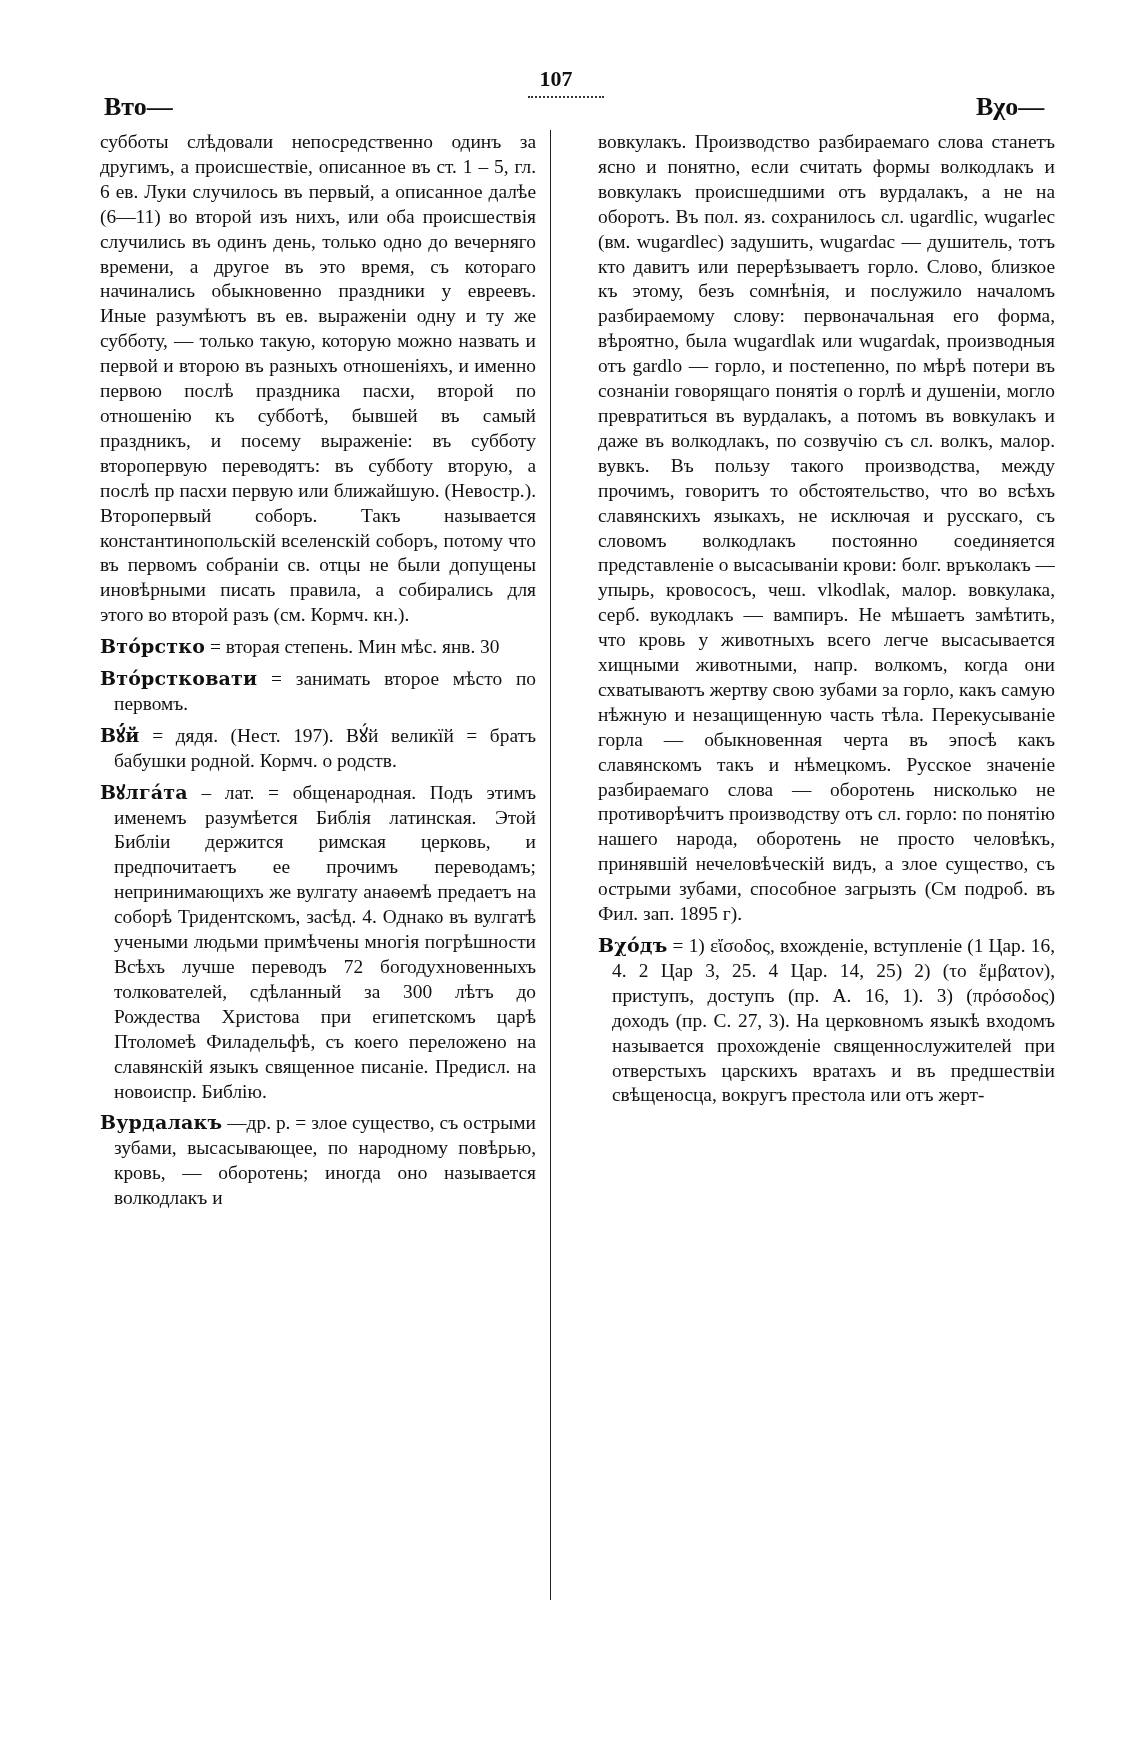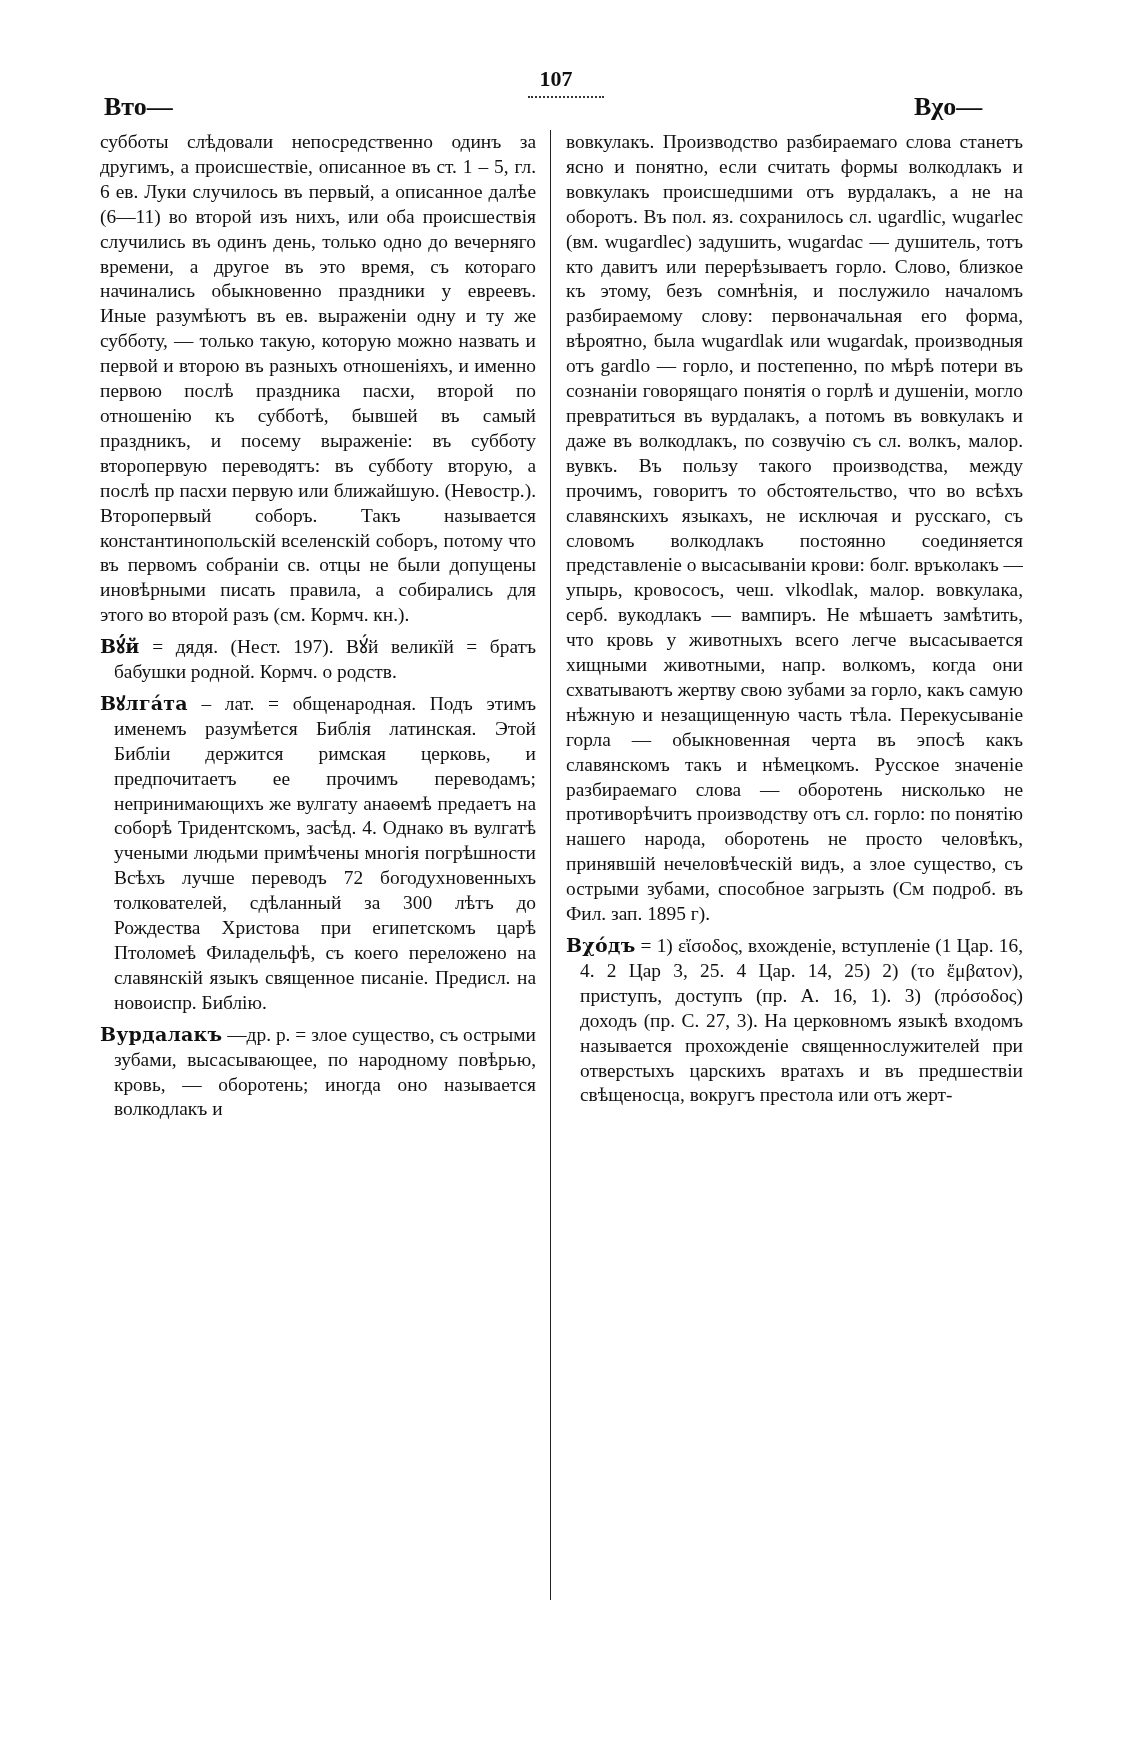--- a/index.html
+++ b/index.html
@@ -5,44 +5,46 @@
   html, body { margin: 0; padding: 0; background: #ffffff; }
   body { width: 1132px; height: 1755px; position: relative; overflow: hidden;
          font-family: "DejaVu Serif", "Liberation Serif", serif; color: #111; }
   .page-number { position: absolute; left: 0; width: 1112px; top: 66px; text-align: center;
                  font-size: 22px; font-weight: bold; font-family: "Liberation Serif", serif; }
   .page-rule { position: absolute; left: 528px; top: 96px; width: 76px; height: 0;
                border-top: 2px dotted #333; }
   .running-head { position: absolute; top: 92px; font-size: 26px; font-weight: bold;
                   font-family: "Liberation Serif", serif; }
   .rh-left { left: 104px; }
-  .rh-right { left: 914px; }
+  .rh-right { left: 976px; }
   .column { position: absolute; top: 130px; width: 436px;
             font-family: "Liberation Serif", serif; font-size: 19.4px; line-height: 24.9px;
             text-align: justify; }
   .col-left { left: 100px; }
-  .col-right { left: 566px; width: 457px; }
+  .col-right { left: 598px; width: 457px; }
   .divider { position: absolute; left: 550px; top: 130px; width: 0; height: 1470px;
              border-left: 1.5px solid #222; }
   .entry { margin: 0 0 6px 0; padding-left: 14px; text-indent: -14px; }
   .entry.cont { padding-left: 0; text-indent: 0; }
   .headword { font-weight: bold; font-family: "DejaVu Serif", serif; font-size: 19px; letter-spacing: 0.2px; }
   .hw-bold { font-weight: bold; }
 </style>
 </head>
 <body>
 
 <div class="page-number">107</div>
 <div class="page-rule"></div>
 <div class="running-head rh-left">Вто—</div>
 <div class="running-head rh-right">Вχо—</div>
 <div class="divider"></div>
 
 <div class="column col-left">
   <p class="entry cont">субботы слѣдовали непосредственно одинъ за другимъ, а происшествіе, описанное въ ст. 1 – 5, гл. 6 ев. Луки случилось въ первый, а описанное далѣе (6—11) во второй изъ нихъ, или оба происшествія случились въ одинъ день, только одно до вечерняго времени, а другое въ это время, съ котораго начинались обыкновенно праздники у евреевъ. Иные разумѣютъ въ ев. выраженіи одну и ту же субботу, — только такую, которую можно назвать и первой и второю въ разныхъ отношеніяхъ, и именно первою послѣ праздника пасхи, второй по отношенію къ субботѣ, бывшей въ самый праздникъ, и посему выраженіе: въ субботу второпервую переводятъ: въ субботу вторую, а послѣ пр пасхи первую или ближайшую. (Невостр.). Второпервый соборъ. Такъ называется константинопольскій вселенскій соборъ, потому что въ первомъ собраніи св. отцы не были допущены иновѣрными писать правила, а собирались для этого во второй разъ (см. Кормч. кн.).</p>
+  <p class="entry"><span class="headword">Вто́рстко</span> <span>= вторая степень. Мин мѣс. янв. 30</span></p>
+  <p class="entry"><span class="headword">Вто́рстковати</span> <span>= занимать второе мѣсто по первомъ.</span></p>
   <p class="entry"><span class="headword">Вꙋ́й</span> <span>= дядя. (Нест. 197). Вꙋ́й великїй = братъ бабушки родной. Кормч. о родств.</span></p>
   <p class="entry"><span class="headword">Вꙋлга́та</span> <span>– лат. = общенародная. Подъ этимъ именемъ разумѣется Библія латинская. Этой Библіи держится римская церковь, и предпочитаетъ ее прочимъ переводамъ; непринимающихъ же вулгату анаѳемѣ предаетъ на соборѣ Тридентскомъ, засѣд. 4. Однако въ вулгатѣ учеными людьми примѣчены многія погрѣшности Всѣхъ лучше переводъ 72 богодухновенныхъ толкователей, сдѣланный за 300 лѣтъ до Рождества Христова при египетскомъ царѣ Птоломеѣ Филадельфѣ, съ коего переложено на славянскій языкъ священное писаніе. Предисл. на новоиспр. Библію.</span></p>
   <p class="entry"><span class="headword hw-bold">Вурдалакъ</span> <span>—др. р. = злое существо, съ острыми зубами, высасывающее, по народному повѣрью, кровь, — оборотень; иногда оно называется волкодлакъ и</span></p>
 </div>
 
 <div class="column col-right">
   <p class="entry cont">вовкулакъ. Производство разбираемаго слова станетъ ясно и понятно, если считать формы волкодлакъ и вовкулакъ происшедшими отъ вурдалакъ, а не на оборотъ. Въ пол. яз. сохранилось сл. ugardlic, wugarlec (вм. wugardlec) задушить, wugardac — душитель, тотъ кто давитъ или перерѣзываетъ горло. Слово, близкое къ этому, безъ сомнѣнія, и послужило началомъ разбираемому слову: первоначальная его форма, вѣроятно, была wugardlak или wugardak, производныя отъ gardlo — горло, и постепенно, по мѣрѣ потери въ сознаніи говорящаго понятія о горлѣ и душеніи, могло превратиться въ вурдалакъ, а потомъ въ вовкулакъ и даже въ волкодлакъ, по созвучію съ сл. волкъ, малор. вувкъ. Въ пользу такого производства, между прочимъ, говоритъ то обстоятельство, что во всѣхъ славянскихъ языкахъ, не исключая и русскаго, съ словомъ волкодлакъ постоянно соединяется представленіе о высасываніи крови: болг. връколакъ — упырь, кровососъ, чеш. vlkodlak, малор. вовкулака, серб. вукодлакъ — вампиръ. Не мѣшаетъ замѣтить, что кровь у животныхъ всего легче высасывается хищными животными, напр. волкомъ, когда они схватываютъ жертву свою зубами за горло, какъ самую нѣжную и незащищенную часть тѣла. Перекусываніе горла — обыкновенная черта въ эпосѣ какъ славянскомъ такъ и нѣмецкомъ. Русское значеніе разбираемаго слова — оборотень нисколько не противорѣчитъ производству отъ сл. горло: по понятію нашего народа, оборотень не просто человѣкъ, принявшій нечеловѣческій видъ, а злое существо, съ острыми зубами, способное загрызть (См подроб. въ Фил. зап. 1895 г).</p>
   <p class="entry"><span class="headword">Вχо́дъ</span> <span>= 1) εἴσοδος, вхожденіе, вступленіе (1 Цар. 16, 4. 2 Цар 3, 25. 4 Цар. 14, 25) 2) (το ἔμβατον), приступъ, доступъ (пр. А. 16, 1). 3) (πρόσοδος) доходъ (пр. С. 27, 3). На церковномъ языкѣ входомъ называется прохожденіе священнослужителей при отверстыхъ царскихъ вратахъ и въ предшествіи свѣщеносца, вокругъ престола или отъ жерт-</span></p>
 </div>
 

